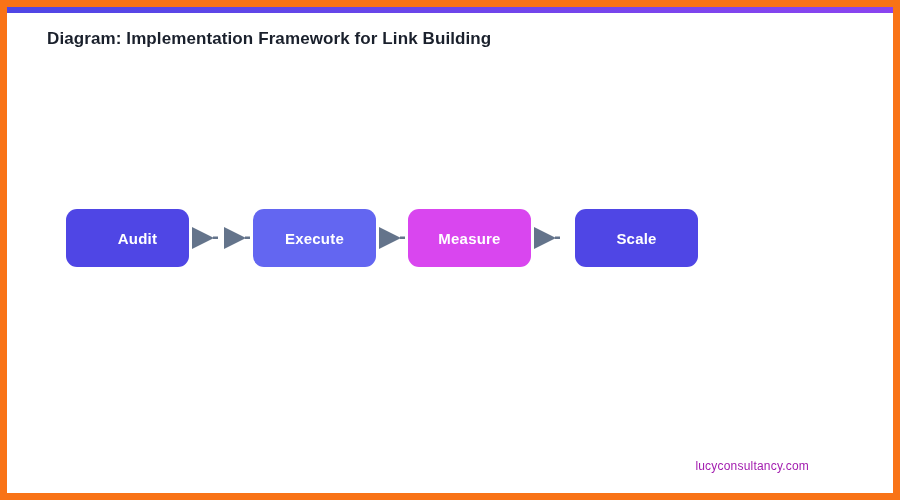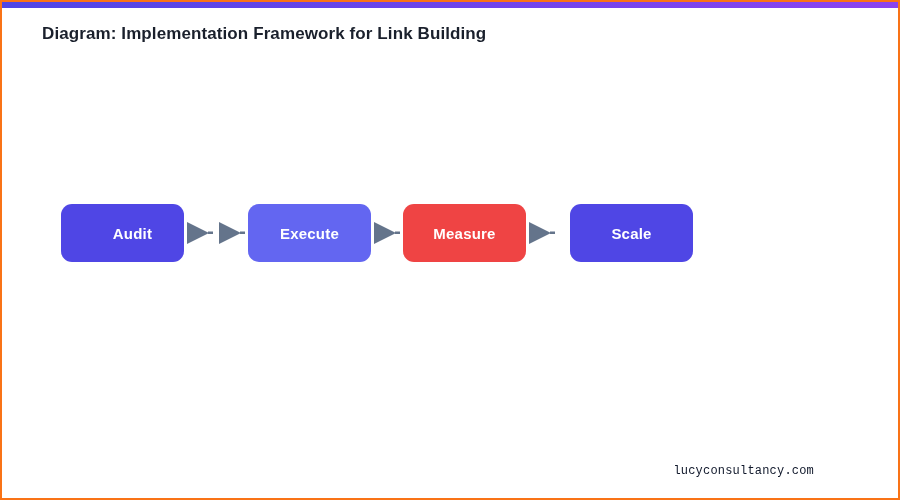--- a/index.html
+++ b/index.html
@@ -12,21 +12,21 @@
     height: 500px;
     font-family: "Liberation Sans", sans-serif;
     overflow: hidden;
   }
   #page {
     position: relative;
     width: 900px;
     height: 500px;
     box-sizing: border-box;
     background: #ffffff;
-    border: 2px solid #f97316;
+    border: 7px solid #f97316;
     overflow: hidden;
   }
   #accent-bar {
     position: absolute;
     top: 0;
     left: 0;
     width: 900px;
     height: 6px;
     background: linear-gradient(90deg, #4f46e5 0%, #5b46e8 35%, #7c3aed 75%, #8b44f0 100%);
   }
@@ -125,34 +125,34 @@
 
     <div class="flow-arrow">
       <span>
         <svg width="26" height="22" viewBox="0 0 26 22" aria-hidden="true">
           <polygon points="0,0 22,11 0,22" fill="#64748b"></polygon>
           <rect x="21" y="9.5" width="5" height="2.5" fill="#64748b"></rect>
         </svg>
       </span>
     </div>
 
-    <div class="flow-node" style="background: #ef4444;">
+    <div class="flow-node" style="background: #d946ef;">
       <span class="flow-node-label">Measure</span>
     </div>
 
     <div class="flow-arrow">
       <span>
         <svg width="26" height="22" viewBox="0 0 26 22" aria-hidden="true">
           <polygon points="0,0 22,11 0,22" fill="#64748b"></polygon>
           <rect x="21" y="9.5" width="5" height="2.5" fill="#64748b"></rect>
         </svg>
       </span>
     </div>
 
     <div class="flow-node" style="background: rgb(79, 70, 229); margin-left: 12px;">
       <span class="flow-node-label">Scale</span>
     </div>
 
   </div>
 
-  <div id="footer-note" style="color: #0f172a; font-family: Liberation Mono, monospace;">lucyconsultancy.com</div>
+  <div id="footer-note" style="color: #a21caf;">lucyconsultancy.com</div>
 
 </div>
 
 </body></html>

